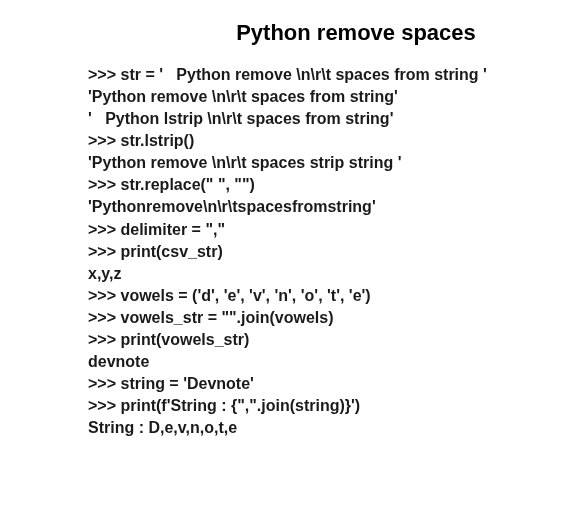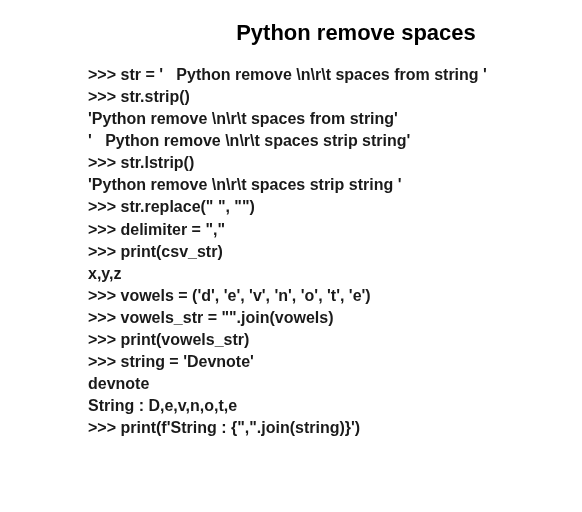--- a/index.html
+++ b/index.html
@@ -30,29 +30,29 @@
       font-family: Arial, Helvetica, sans-serif;
     }
   </style>
 </head>
 <body>
 
 <div class="title">Python remove spaces</div>
 
 <div class="code-block">
   <div class="line">&gt;&gt;&gt; str = '   Python remove \n\r\t spaces from string '</div>
-  <div class="line">&gt;&gt;&gt; str.strip()</div>
   <div class="line">'Python remove \n\r\t spaces from string'</div>
-  <div class="line">'   Python remove \n\r\t spaces strip string'</div>
+  <div class="line">'   Python lstrip \n\r\t spaces from string'</div>
   <div class="line">&gt;&gt;&gt; str.lstrip()</div>
   <div class="line">'Python remove \n\r\t spaces strip string '</div>
   <div class="line">&gt;&gt;&gt; str.replace(" ", "")</div>
+  <div class="line">'Pythonremove\n\r\tspacesfromstring'</div>
   <div class="line">&gt;&gt;&gt; delimiter = ","</div>
   <div class="line">&gt;&gt;&gt; print(csv_str)</div>
   <div class="line">x,y,z</div>
   <div class="line">&gt;&gt;&gt; vowels = ('d', 'e', 'v', 'n', 'o', 't', 'e')</div>
   <div class="line">&gt;&gt;&gt; vowels_str = "".join(vowels)</div>
   <div class="line">&gt;&gt;&gt; print(vowels_str)</div>
+  <div class="line">devnote</div>
   <div class="line">&gt;&gt;&gt; string = 'Devnote'</div>
-  <div class="line">devnote</div>
+  <div class="line">&gt;&gt;&gt; print(f'String : {",".join(string)}')</div>
   <div class="line">String : D,e,v,n,o,t,e</div>
-  <div class="line">&gt;&gt;&gt; print(f'String : {",".join(string)}')</div>
 </div>
 
 </body></html>

